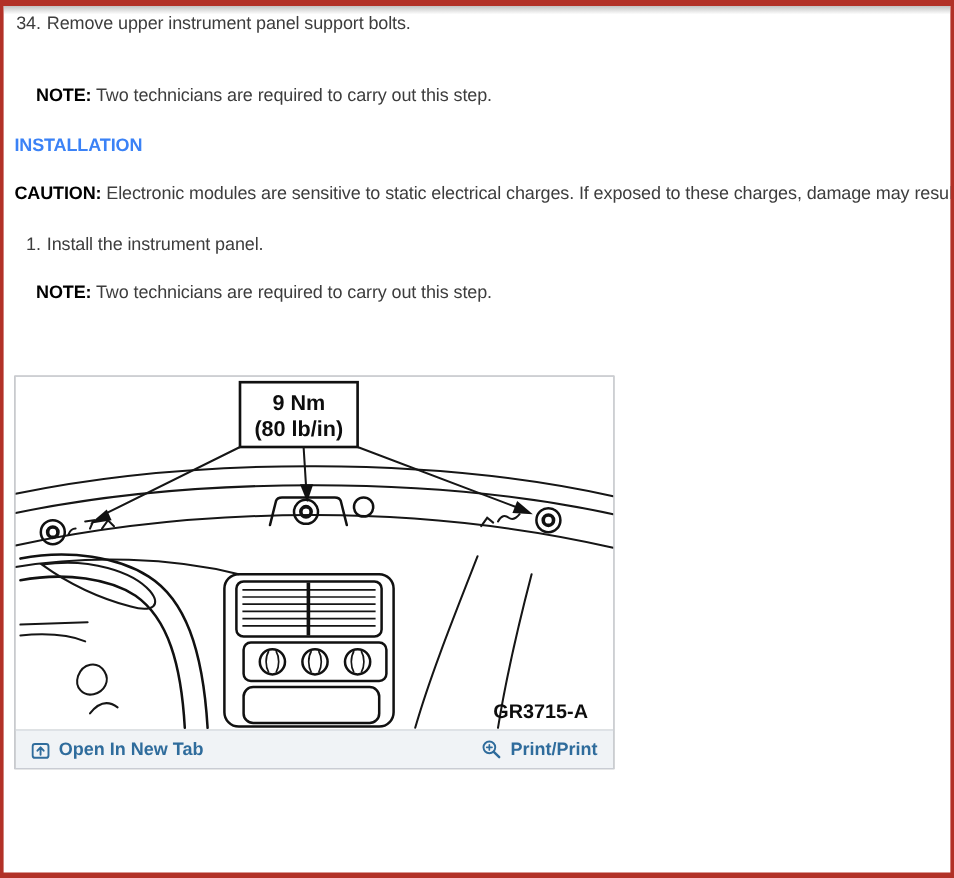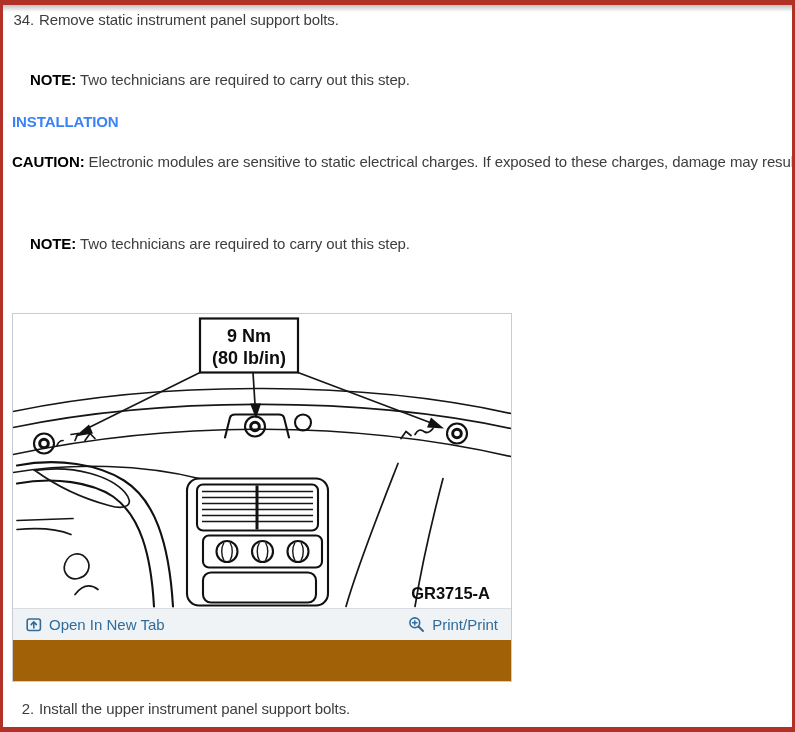--- a/index.html
+++ b/index.html
@@ -32,64 +32,66 @@
   .p35{top:25px;left:9px;}
   .pnote1{top:65px;left:27px;}
   .phead{top:107px;left:9px;font-weight:bold;color:#3b82f6;}
   .pcaution{top:147px;left:9px;}
   .pstep1{top:189px;left:9px;}
   .pnote2{top:229px;left:27px;}
   .pstep2{top:694px;left:9px;}
 
   .figure-panel{
     position:absolute;top:308px;left:9px;
-    width:500px;height:369px;
+    width:500px;height:328px;
     box-sizing:border-box;
     border:1px solid #c9ccd3;
-    background:#a16207;
+    background:#a3a3a3;
   }
   .figure-image{width:498px;height:294px;background:#fff;}
   .figure-image svg{display:block;}
   .figure-toolbar{
     box-sizing:border-box;
     height:32px;
     background:#f0f3f6;
     border-top:1px solid #dadee3;
     display:flex;align-items:center;justify-content:space-between;
     padding:0 13px;
   }
   .tool-link{
-    display:flex;align-items:center;gap:7px;
+    display:flex;align-items:flex-end;gap:7px;
     font-size:15px;
     color:#2f6c9c;
     text-decoration:none;
     cursor:pointer;
+    font-weight:bold;
   }
   .tool-link svg{display:block;}
 
   .ln{fill:none;stroke:#161616;stroke-width:1.7;stroke-linecap:round;}
   .ln2{fill:none;stroke:#111111;stroke-width:2.1;stroke-linecap:round;}
   .thin{fill:none;stroke:#161616;stroke-width:1.4;}
   .svgtxt{font-family:"Liberation Sans",sans-serif;font-weight:bold;fill:#0d0d0d;}
 </style>
 </head>
 <body>
 
 <div class="page">
   <div class="top-fade"></div>
 
-  <div class="line p34"><span class="num">34.</span><span>Remove static instrument panel support bolts.</span></div>
+  <div class="line p34"><span class="num">34.</span><span>Remove upper instrument panel support bolts.</span></div>
 
 
   <div class="line pnote1"><b>NOTE:</b> <span>Two technicians are required to carry out this step.</span></div>
 
   <div class="line phead">INSTALLATION</div>
 
   <div class="line pcaution"><b>CAUTION:</b> <span>Electronic modules are sensitive to static electrical charges. If exposed to these charges, damage may result.</span></div>
 
+  <div class="line pstep1"><span class="num">1.</span><span>Install the instrument panel.</span></div>
 
   <div class="line pnote2"><b>NOTE:</b> <span>Two technicians are required to carry out this step.</span></div>
 
   <div class="figure-panel">
     <div class="figure-image">
       <svg width="498" height="294" viewBox="0 0 498 293">
 
         <path class="ln" d="M0,97 C150,66 350,66 498,99"></path>
         <path class="ln" d="M0,113 C150,82 350,82 498,114"></path>
         <path class="ln" d="M0,140 C160,106 340,106 498,142"></path>
@@ -176,14 +178,13 @@
         <svg width="17" height="17" viewBox="0 0 17 17">
           <circle cx="6.8" cy="6.8" r="4.9" fill="none" stroke="#2f6c9c" stroke-width="1.6"></circle>
           <path d="M10.5,10.5 L15,15" stroke="#2f6c9c" stroke-width="2" stroke-linecap="round"></path>
           <path d="M6.8,4.6 V9 M4.6,6.8 H9" stroke="#2f6c9c" stroke-width="1.4" stroke-linecap="round"></path>
         </svg>
         <span>Print/Print</span>
       </a>
     </div>
   </div>
 
-  <div class="line pstep2"><span class="num">2.</span><span>Install the upper instrument panel support bolts.</span></div>
 </div>
 
 </body></html>

